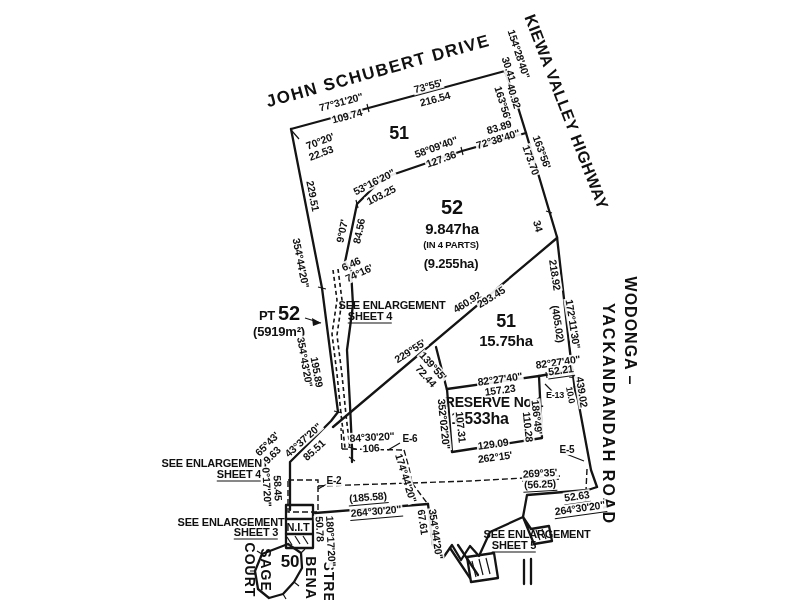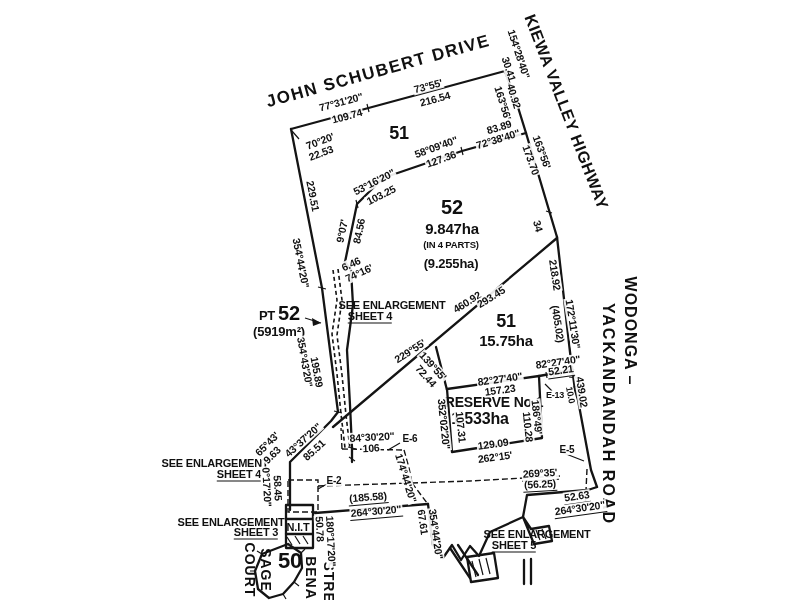--- a/index.html
+++ b/index.html
@@ -90,21 +90,21 @@
       <span class="lbl lots" style="left: 452px; top: 228px; font-size: 15px; transform: translate(-50%, -50%) rotate(0deg);">9.847ha</span>
       <span class="lbl lots" style="left: 451px; top: 245px; font-size: 9.5px; transform: translate(-50%, -50%) rotate(0deg);">(IN 4 PARTS)</span>
       <span class="lbl lots" style="left: 451px; top: 263px; font-size: 13px; transform: translate(-50%, -50%) rotate(0deg);">(9.255ha)</span>
       <span class="lbl lots" style="left: 506px; top: 321px; font-size: 18px; transform: translate(-50%, -50%) rotate(0deg);">51</span>
       <span class="lbl lots" style="left: 506px; top: 340px; font-size: 15px; transform: translate(-50%, -50%) rotate(0deg);">15.75ha</span>
       <span class="lbl lots" style="left: 267px; top: 315px; font-size: 13px; transform: translate(-50%, -50%) rotate(0deg);">PT</span>
       <span class="lbl lots" style="left: 289px; top: 313px; font-size: 20px; transform: translate(-50%, -50%) rotate(0deg);">52</span>
       <span class="lbl lots" style="left: 279px; top: 331px; font-size: 13px; transform: translate(-50%, -50%) rotate(0deg);">(5919m²)</span>
       <span class="lbl lots" style="left: 494px; top: 402px; font-size: 14px; transform: translate(-50%, -50%) rotate(0deg);">RESERVE No.1</span>
       <span class="lbl lots" style="left: 480px; top: 419px; font-size: 16px; transform: translate(-50%, -50%) rotate(0deg);">1.533ha</span>
-      <span class="lbl lots" style="left: 290px; top: 561px; font-size: 22px; transform: translate(-50%, -50%) rotate(0deg);">50</span>
+      <span class="lbl lots" style="left: 290px; top: 561px; font-size: 17px; transform: translate(-50%, -50%) rotate(0deg);">50</span>
       <span class="lbl lots" style="left: 298px; top: 527px; font-size: 11px; transform: translate(-50%, -50%) rotate(0deg);">N.I.T</span>
       <span class="lbl notes" style="left: 392px; top: 305px; font-size: 11px; transform: translate(-50%, -50%) rotate(0deg);">SEE ENLARGEMENT</span>
       <span class="lbl notes u" style="left: 370px; top: 317px; font-size: 11px; transform: translate(-50%, -50%) rotate(0deg);">SHEET 4</span>
       <span class="lbl notes" style="left: 215px; top: 463px; font-size: 11px; transform: translate(-50%, -50%) rotate(0deg);">SEE ENLARGEMENT</span>
       <span class="lbl notes u" style="left: 239px; top: 475px; font-size: 11px; transform: translate(-50%, -50%) rotate(0deg);">SHEET 4</span>
       <span class="lbl notes" style="left: 231px; top: 522px; font-size: 11px; transform: translate(-50%, -50%) rotate(0deg);">SEE ENLARGEMENT</span>
       <span class="lbl notes u" style="left: 256px; top: 533px; font-size: 11px; transform: translate(-50%, -50%) rotate(0deg);">SHEET 3</span>
       <span class="lbl notes" style="left: 537px; top: 534px; font-size: 11px; transform: translate(-50%, -50%) rotate(0deg);">SEE ENLARGEMENT</span>
       <span class="lbl notes u" style="left: 514px; top: 546px; font-size: 11px; transform: translate(-50%, -50%) rotate(0deg);">SHEET 5</span>
       <span class="lbl easements" style="left: 334px; top: 481px; font-size: 10px; transform: translate(-50%, -50%) rotate(0deg);">E-2</span>

